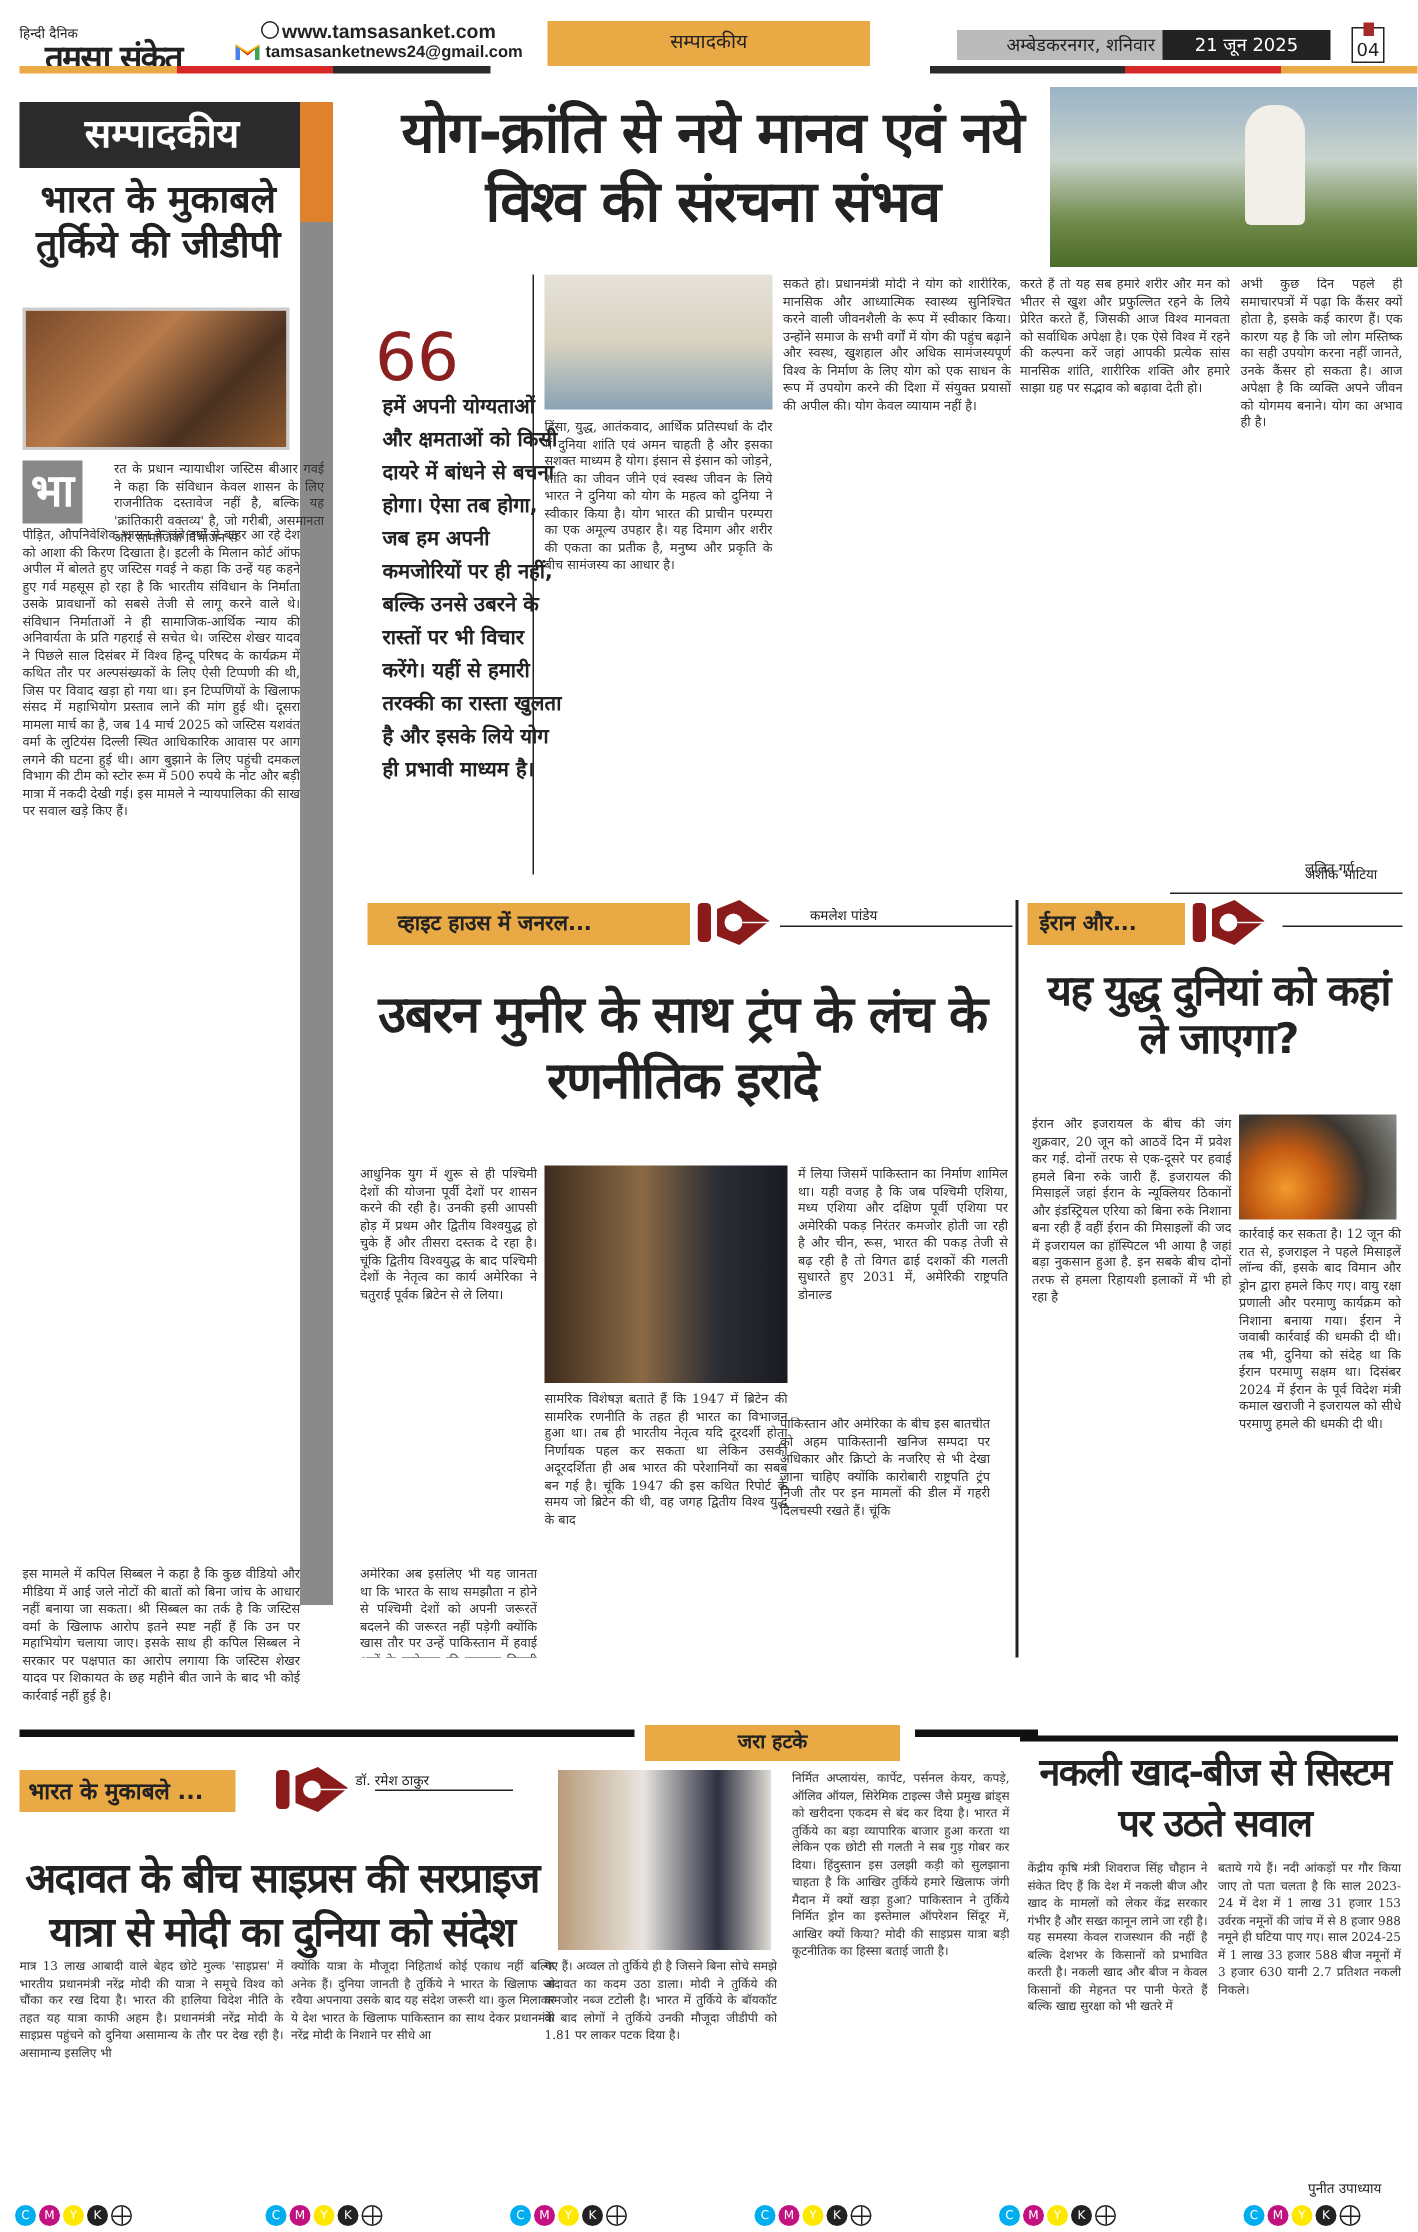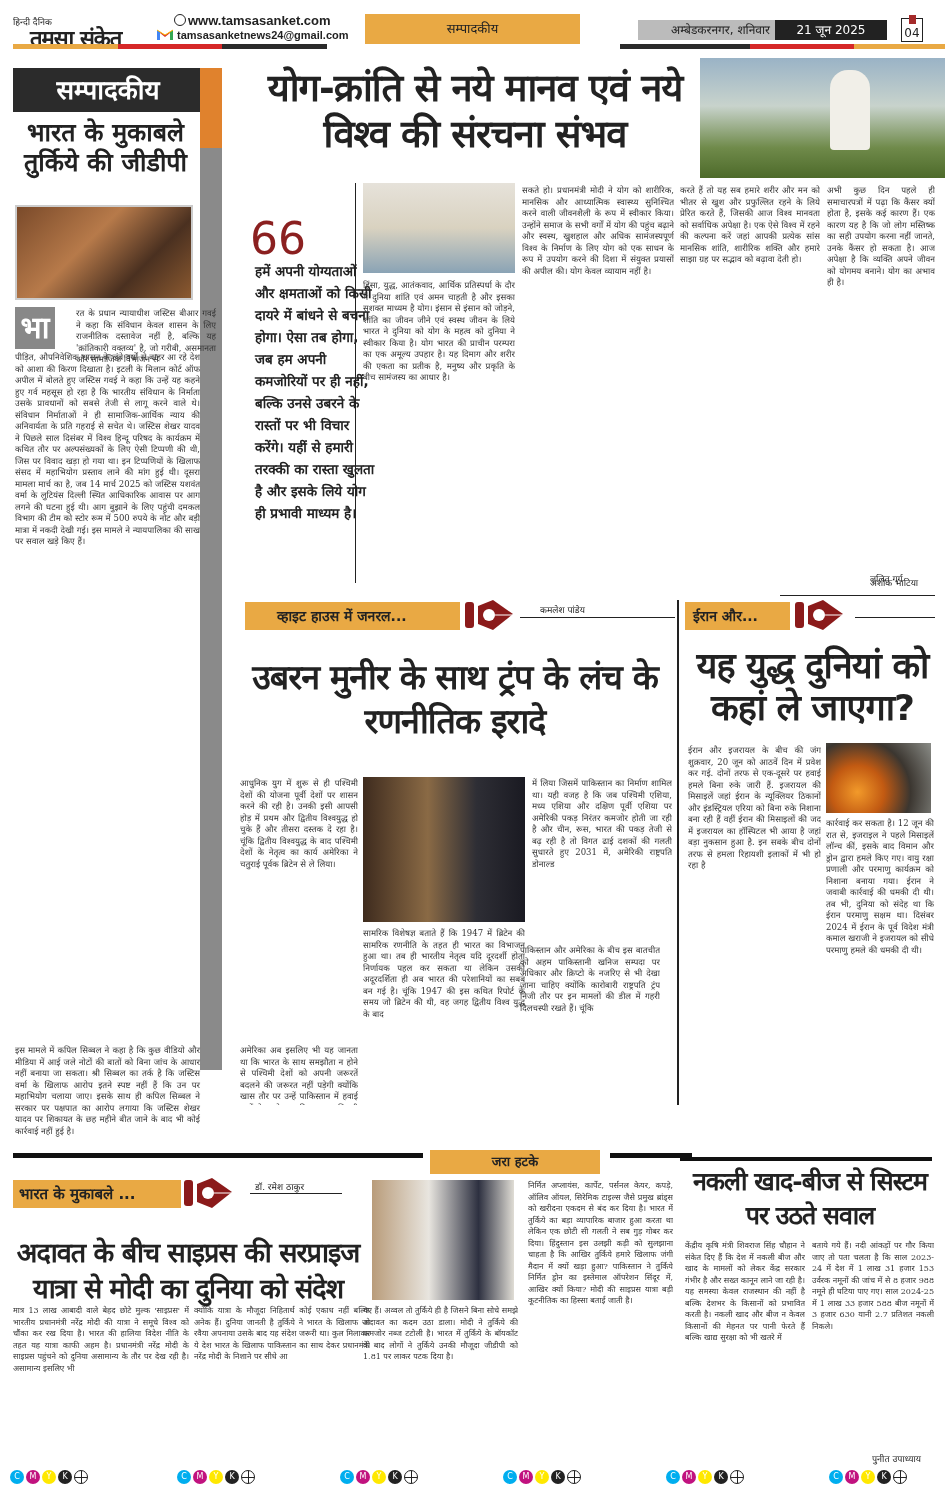--- a/index.html
+++ b/index.html
@@ -34,21 +34,21 @@
 .main-head{left:250px;top:65px;width:450px;font-size:38px;font-weight:bold;line-height:46px;font-family:"DejaVu Sans",sans-serif;text-align:center;letter-spacing:-1px}
 .yoga-photo{left:700px;top:58px;width:245px;height:120px;background:linear-gradient(180deg,#9ab3c6,#c8d3cc 40%,#6f8a4a 75%,#4d6a2a)}
 .yoga-person{left:830px;top:70px;width:40px;height:80px;background:#f1efe8;border-radius:18px 18px 4px 4px}
 .quote-mark{left:250px;top:213px;font-size:44px;color:#8b2020;font-family:"DejaVu Sans",sans-serif}
 .pull-quote{left:255px;top:260px;width:120px;font-size:13.5px;line-height:22px;font-weight:bold;font-family:"DejaVu Sans",sans-serif}
 .vline{background:#222}
 .yoga-main-photo{left:363px;top:183px;width:152px;height:90px;background:linear-gradient(180deg,#e6e2da,#d9d2c0 50%,#8aa3b5)}
 .yoga-col{top:280px;width:152px}
 .author{font-size:9px;font-family:"DejaVu Sans",sans-serif}
 
-.kicker{height:28px;background:#e9a944;font-size:14px;font-weight:bold;line-height:28px;padding-left:32px;font-family:"DejaVu Sans",sans-serif}
+.kicker{height:28px;background:#e9a944;font-size:14px;font-weight:bold;line-height:28px;padding-left:20px;font-family:"DejaVu Sans",sans-serif}
 .pen{width:55px;height:30px}
 .big-head{font-size:32px;font-weight:bold;line-height:40px;font-family:"DejaVu Sans",sans-serif;text-align:center;letter-spacing:-1px}
 .trump-photo{left:363px;top:777px;width:162px;height:145px;background:linear-gradient(90deg,#3e2b1e,#8a6a45 40%,#2e2e35 70%,#1a1a22)}
 .war-photo{left:826px;top:743px;width:105px;height:70px;background:radial-gradient(circle at 30% 70%,#f29a2a,#c25a12 30%,#3b3630 60%,#8b8d88)}
 .modi-photo{left:372px;top:1180px;width:142px;height:120px;background:linear-gradient(90deg,#b99c7a,#e8e5df 40%,#2d3040 75%,#e0ddd5)}
 .thick-line{height:5px;background:#111}
 .cmyk{display:flex;gap:2px;align-items:center;top:1470px}
 .cmyk span{width:14px;height:14px;border-radius:50%;font-size:8px;color:#fff;text-align:center;line-height:14px;font-family:"DejaVu Sans",sans-serif}
 .reg{width:14px;height:14px;border:1px solid #222;border-radius:50%;position:relative}
 .reg::before{content:"";position:absolute;left:6px;top:0;width:1px;height:12px;background:#222}
@@ -126,38 +126,38 @@
 
 <div class="abs kicker" style="left:685px;top:602px;width:105px;padding-left:8px">ईरान और...</div>
 <svg class="abs pen" style="left:795px;top:600px" viewBox="0 0 55 30">
     <rect x="0" y="2" width="9" height="26" rx="3" fill="#8b1a1a"></rect>
     <path d="M13 6 L28 0 L48 14 L28 30 L13 24 Z" fill="#8b1a1a"></path>
     <circle cx="24" cy="15" r="6" fill="#fff"></circle>
     <line x1="30" y1="15" x2="48" y2="15" stroke="#fff" stroke-width="1"></line>
   </svg>
 <div class="abs author" style="left:870px;top:576px">अशोक भाटिया</div>
 <div class="abs vline" style="left:855px;top:617px;width:80px;height:1px"></div>
-<div class="abs big-head" style="left:690px;top:645px;width:245px;font-size:36px;line-height:42px">यह युद्ध दुनियां को कहां ले जाएगा?</div>
+<div class="abs big-head" style="left:690px;top:645px;width:245px;font-size:28px;line-height:32px">यह युद्ध दुनियां को कहां ले जाएगा?</div>
 <div class="abs war-photo"></div>
 <div class="abs body-text" style="left:688px;top:745px;width:133px;height:360px;overflow:hidden">ईरान और इजरायल के बीच की जंग शुक्रवार, 20 जून को आठवें दिन में प्रवेश कर गई. दोनों तरफ से एक-दूसरे पर हवाई हमले बिना रुके जारी हैं. इजरायल की मिसाइलें जहां ईरान के न्यूक्लियर ठिकानों और इंडस्ट्रियल एरिया को बिना रुके निशाना बना रही हैं वहीं ईरान की मिसाइलों की जद में इजरायल का हॉस्पिटल भी आया है जहां बड़ा नुकसान हुआ है. इन सबके बीच दोनों तरफ से हमला रिहायशी इलाकों में भी हो रहा है</div>
 <div class="abs body-text" style="left:826px;top:818px;width:108px;height:285px;overflow:hidden">कार्रवाई कर सकता है। 12 जून की रात से, इजराइल ने पहले मिसाइलें लॉन्च कीं, इसके बाद विमान और ड्रोन द्वारा हमले किए गए। वायु रक्षा प्रणाली और परमाणु कार्यक्रम को निशाना बनाया गया। ईरान ने जवाबी कार्रवाई की धमकी दी थी। तब भी, दुनिया को संदेह था कि ईरान परमाणु सक्षम था। दिसंबर 2024 में ईरान के पूर्व विदेश मंत्री कमाल खराजी ने इजरायल को सीधे परमाणु हमले की धमकी दी थी।</div>
 
 <div class="abs thick-line" style="left:13px;top:1153px;width:410px"></div>
 <div class="abs jara">जरा हटके</div>
 <div class="abs thick-line" style="left:610px;top:1153px;width:82px"></div>
 <div class="abs thick-line" style="left:680px;top:1157px;width:252px;height:4px"></div>
 
-<div class="abs kicker" style="left:13px;top:1180px;width:168px;font-size:15px;padding-left:6px">भारत के मुकाबले ...</div>
+<div class="abs kicker" style="left:13px;top:1180px;width:144px;font-size:15px;padding-left:6px">भारत के मुकाबले ...</div>
 <svg class="abs pen" style="left:184px;top:1178px" viewBox="0 0 55 30">
     <rect x="0" y="2" width="9" height="26" rx="3" fill="#8b1a1a"></rect>
     <path d="M13 6 L28 0 L48 14 L28 30 L13 24 Z" fill="#8b1a1a"></path>
     <circle cx="24" cy="15" r="6" fill="#fff"></circle>
     <line x1="30" y1="15" x2="48" y2="15" stroke="#fff" stroke-width="1"></line>
   </svg>
-<div class="abs author" style="left:255px;top:1180px">डॉ. रमेश ठाकुर</div>
+<div class="abs author" style="left:237px;top:1180px">डॉ. रमेश ठाकुर</div>
 <div class="abs vline" style="left:250px;top:1193px;width:92px;height:1px"></div>
 <div class="abs big-head" style="left:8px;top:1235px;width:360px;font-size:27px;line-height:36px">अदावत के बीच साइप्रस की सरप्राइज यात्रा से मोदी का दुनिया को संदेश</div>
 <div class="abs body-text" style="left:13px;top:1305px;width:176px;height:160px;overflow:hidden;font-size:8px">मात्र 13 लाख आबादी वाले बेहद छोटे मुल्क 'साइप्रस' में भारतीय प्रधानमंत्री नरेंद्र मोदी की यात्रा ने समूचे विश्व को चौंका कर रख दिया है। भारत की हालिया विदेश नीति के तहत यह यात्रा काफी अहम है। प्रधानमंत्री नरेंद्र मोदी के साइप्रस पहुंचने को दुनिया असामान्य के तौर पर देख रही है। असामान्य इसलिए भी</div>
 <div class="abs body-text" style="left:194px;top:1305px;width:176px;height:160px;overflow:hidden;font-size:8px">क्योंकि यात्रा के मौजूदा निहितार्थ कोई एकाध नहीं बल्कि अनेक हैं। दुनिया जानती है तुर्किये ने भारत के खिलाफ जो रवैया अपनाया उसके बाद यह संदेश जरूरी था। कुल मिलाकर ये देश भारत के खिलाफ पाकिस्तान का साथ देकर प्रधानमंत्री नरेंद्र मोदी के निशाने पर सीधे आ</div>
 <div class="abs modi-photo"></div>
 <div class="abs body-text" style="left:363px;top:1305px;width:155px;height:160px;overflow:hidden;font-size:8px">गए हैं। अव्वल तो तुर्किये ही है जिसने बिना सोचे समझे अदावत का कदम उठा डाला। मोदी ने तुर्किये की कमजोर नब्ज टटोली है। भारत में तुर्किये के बॉयकॉट के बाद लोगों ने तुर्किये उनकी मौजूदा जीडीपी को 1.81 पर लाकर पटक दिया है।</div>
 <div class="abs body-text" style="left:528px;top:1180px;width:145px;height:285px;overflow:hidden;font-size:8px">निर्मित अप्लायंस, कार्पेट, पर्सनल केयर, कपड़े, ऑलिव ऑयल, सिरेमिक टाइल्स जैसे प्रमुख ब्रांड्स को खरीदना एकदम से बंद कर दिया है। भारत में तुर्किये का बड़ा व्यापारिक बाजार हुआ करता था लेकिन एक छोटी सी गलती ने सब गुड़ गोबर कर दिया। हिंदुस्तान इस उलझी कड़ी को सुलझाना चाहता है कि आखिर तुर्किये हमारे खिलाफ जंगी मैदान में क्यों खड़ा हुआ? पाकिस्तान ने तुर्किये निर्मित ड्रोन का इस्तेमाल ऑपरेशन सिंदूर में, आखिर क्यों किया? मोदी की साइप्रस यात्रा बड़ी कूटनीतिक का हिस्सा बताई जाती है।</div>
 
 <div class="abs big-head" style="left:685px;top:1165px;width:250px;font-size:25px;line-height:34px">नकली खाद-बीज से सिस्टम पर उठते सवाल</div>
 <div class="abs body-text" style="left:685px;top:1240px;width:120px;height:215px;overflow:hidden;font-size:8px">केंद्रीय कृषि मंत्री शिवराज सिंह चौहान ने संकेत दिए हैं कि देश में नकली बीज और खाद के मामलों को लेकर केंद्र सरकार गंभीर है और सख्त कानून लाने जा रही है। यह समस्या केवल राजस्थान की नहीं है बल्कि देशभर के किसानों को प्रभावित करती है। नकली खाद और बीज न केवल किसानों की मेहनत पर पानी फेरते हैं बल्कि खाद्य सुरक्षा को भी खतरे में</div>

